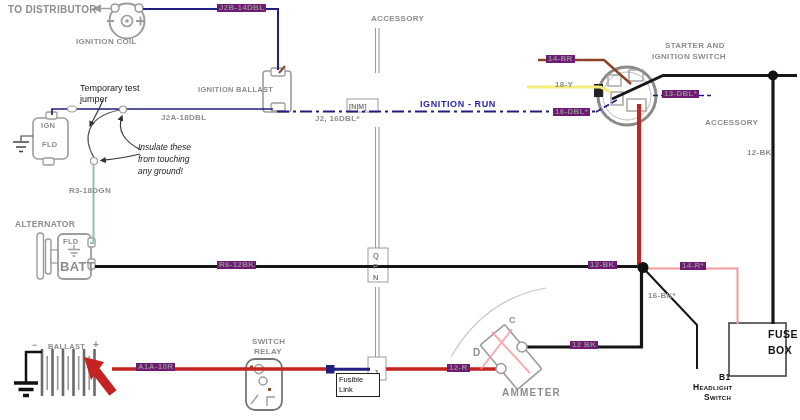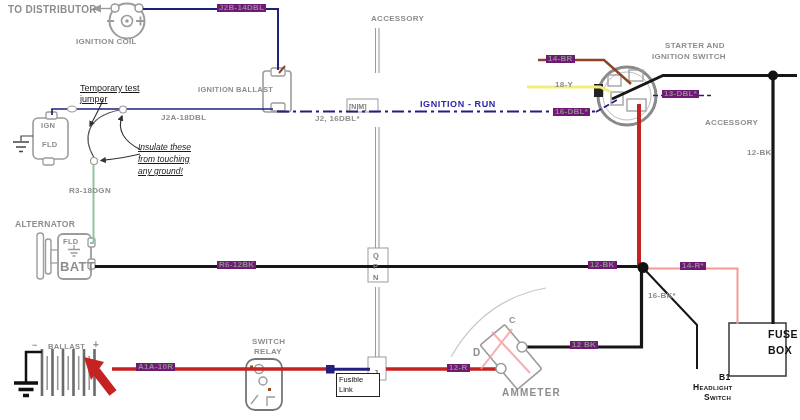--- a/index.html
+++ b/index.html
@@ -7,21 +7,21 @@
     --wire-pink:#f49a9a; --wire-green:#92c4a0; --wire-yellow:#f3ee79;
     --wire-brown:#8a4526; --run-blue:#2a24a8; --label-gray:#8d8d8d; --comp-gray:#9c9c9c;
   }
   html,body{margin:0;padding:0;background:#fff;}
   .canvas{position:relative;width:800px;height:420px;background:#fff;overflow:hidden;
           font-family:"Liberation Sans",sans-serif;}
   .canvas svg{position:absolute;left:0;top:0;}
   .lbl{position:absolute;font-weight:bold;font-size:8px;color:var(--label-gray);
        letter-spacing:.3px;white-space:nowrap;line-height:1;}
   .onwire{background:#701a75;padding:0 2px;}
-  .annot{position:absolute;font-size:9px;color:#1a1a1a;white-space:nowrap;line-height:1;text-decoration:underline;}
+  .annot{position:absolute;font-size:9px;color:#1a1a1a;white-space:nowrap;line-height:1;}
   .annot.i{font-style:italic;font-size:8.5px;}
   .blk{color:#111;padding-left:28px;}
   .sc{font-variant:small-caps;}
   .runlbl{color:var(--run-blue);font-weight:bold;font-size:9px;letter-spacing:.6px;}
   .flbox{position:absolute;left:336px;top:373px;width:38px;background:#fff;border:1px solid #222;
          font-size:7.5px;color:#111;line-height:10px;padding:1px 2px;}
   svg .cg{stroke:var(--comp-gray);fill:none;}
   svg .cgf{stroke:var(--comp-gray);fill:#fff;}
   svg text{font-family:"Liberation Sans",sans-serif;font-weight:bold;fill:#7d7d7d;}
 </style>

